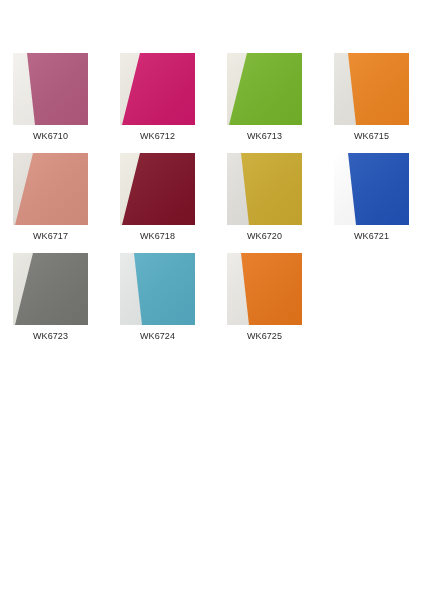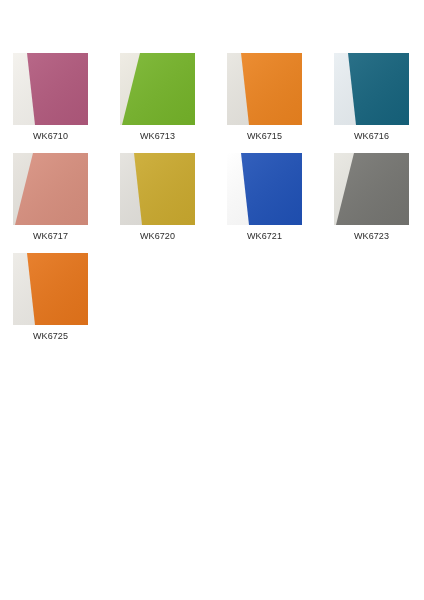--- a/index.html
+++ b/index.html
@@ -82,20 +82,36 @@
                 <stop offset="0%" stop-color="#ffffff" stop-opacity="0.10"></stop>
                 <stop offset="100%" stop-color="#000000" stop-opacity="0.06"></stop>
               </linearGradient>
             </defs>
             <rect x="0" y="0" width="75" height="72" fill="url(#g0)"></rect>
           </svg>
         </div>
         <div class="swatch-label">WK6710</div>
       </div>
       <div class="swatch-cell">
+        <div class="swatch-image" style="background: rgb(238, 235, 228);">
+          <svg viewBox="0 0 75 72" preserveAspectRatio="none">
+            <polygon points="0,0 75,0 75,72 0,72" fill="#eeebe4"></polygon>
+            <polygon points="20,0 75,0 75,72 2,72" fill="#cf186a"></polygon>
+            <defs>
+              <linearGradient id="g2" x1="0" y1="0" x2="1" y2="1">
+                <stop offset="0%" stop-color="#ffffff" stop-opacity="0.10"></stop>
+                <stop offset="100%" stop-color="#000000" stop-opacity="0.06"></stop>
+              </linearGradient>
+            </defs>
+            <rect x="0" y="0" width="75" height="72" fill="url(#g2)"></rect>
+          </svg>
+        </div>
+        <div class="swatch-label">WK6712</div>
+      </div>
+      <div class="swatch-cell">
         <div class="swatch-image" style="background: rgb(237, 234, 225);">
           <svg viewBox="0 0 75 72" preserveAspectRatio="none">
             <polygon points="0,0 75,0 75,72 0,72" fill="#edeae1"></polygon>
             <polygon points="20,0 75,0 75,72 2,72" fill="#76b52a"></polygon>
             <defs>
               <linearGradient id="g3" x1="0" y1="0" x2="1" y2="1">
                 <stop offset="0%" stop-color="#ffffff" stop-opacity="0.10"></stop>
                 <stop offset="100%" stop-color="#000000" stop-opacity="0.06"></stop>
               </linearGradient>
             </defs>
@@ -114,52 +130,52 @@
                 <stop offset="0%" stop-color="#ffffff" stop-opacity="0.10"></stop>
                 <stop offset="100%" stop-color="#000000" stop-opacity="0.06"></stop>
               </linearGradient>
             </defs>
             <rect x="0" y="0" width="75" height="72" fill="url(#g5)"></rect>
           </svg>
         </div>
         <div class="swatch-label">WK6715</div>
       </div>
       <div class="swatch-cell">
-        <div class="swatch-image" style="background: rgb(232, 238, 242);">
-          <svg viewBox="0 0 75 72" preserveAspectRatio="none">
-            <polygon points="0,0 75,0 75,72 0,72" fill="#e8eef2"></polygon>
-            <polygon points="14,0 75,0 75,72 22,72" fill="#16647e"></polygon>
-            <defs>
-              <linearGradient id="g6" x1="0" y1="0" x2="1" y2="1">
-                <stop offset="0%" stop-color="#ffffff" stop-opacity="0.10"></stop>
-                <stop offset="100%" stop-color="#000000" stop-opacity="0.06"></stop>
-              </linearGradient>
-            </defs>
-            <rect x="0" y="0" width="75" height="72" fill="url(#g6)"></rect>
-          </svg>
-        </div>
-        <div class="swatch-label">WK6716</div>
-      </div>
-      <div class="swatch-cell">
         <div class="swatch-image" style="background: rgb(230, 227, 221);">
           <svg viewBox="0 0 75 72" preserveAspectRatio="none">
             <polygon points="0,0 75,0 75,72 0,72" fill="#e6e3dd"></polygon>
             <polygon points="20,0 75,0 75,72 2,72" fill="#d9907f"></polygon>
             <defs>
               <linearGradient id="g7" x1="0" y1="0" x2="1" y2="1">
                 <stop offset="0%" stop-color="#ffffff" stop-opacity="0.10"></stop>
                 <stop offset="100%" stop-color="#000000" stop-opacity="0.06"></stop>
               </linearGradient>
             </defs>
             <rect x="0" y="0" width="75" height="72" fill="url(#g7)"></rect>
           </svg>
         </div>
         <div class="swatch-label">WK6717</div>
       </div>
       <div class="swatch-cell">
+        <div class="swatch-image" style="background: rgb(238, 236, 226);">
+          <svg viewBox="0 0 75 72" preserveAspectRatio="none">
+            <polygon points="0,0 75,0 75,72 0,72" fill="#eeece2"></polygon>
+            <polygon points="20,0 75,0 75,72 2,72" fill="#7e1226"></polygon>
+            <defs>
+              <linearGradient id="g8" x1="0" y1="0" x2="1" y2="1">
+                <stop offset="0%" stop-color="#ffffff" stop-opacity="0.10"></stop>
+                <stop offset="100%" stop-color="#000000" stop-opacity="0.06"></stop>
+              </linearGradient>
+            </defs>
+            <rect x="0" y="0" width="75" height="72" fill="url(#g8)"></rect>
+          </svg>
+        </div>
+        <div class="swatch-label">WK6718</div>
+      </div>
+      <div class="swatch-cell">
         <div class="swatch-image" style="background: rgb(227, 225, 220);">
           <svg viewBox="0 0 75 72" preserveAspectRatio="none">
             <polygon points="0,0 75,0 75,72 0,72" fill="#e3e1dc"></polygon>
             <polygon points="14,0 75,0 75,72 22,72" fill="#ccab2f"></polygon>
             <defs>
               <linearGradient id="g10" x1="0" y1="0" x2="1" y2="1">
                 <stop offset="0%" stop-color="#ffffff" stop-opacity="0.10"></stop>
                 <stop offset="100%" stop-color="#000000" stop-opacity="0.06"></stop>
               </linearGradient>
             </defs>
@@ -194,20 +210,36 @@
                 <stop offset="0%" stop-color="#ffffff" stop-opacity="0.10"></stop>
                 <stop offset="100%" stop-color="#000000" stop-opacity="0.06"></stop>
               </linearGradient>
             </defs>
             <rect x="0" y="0" width="75" height="72" fill="url(#g13)"></rect>
           </svg>
         </div>
         <div class="swatch-label">WK6723</div>
       </div>
       <div class="swatch-cell">
+        <div class="swatch-image" style="background: rgb(229, 233, 232);">
+          <svg viewBox="0 0 75 72" preserveAspectRatio="none">
+            <polygon points="0,0 75,0 75,72 0,72" fill="#e5e9e8"></polygon>
+            <polygon points="14,0 75,0 75,72 22,72" fill="#56adc4"></polygon>
+            <defs>
+              <linearGradient id="g14" x1="0" y1="0" x2="1" y2="1">
+                <stop offset="0%" stop-color="#ffffff" stop-opacity="0.10"></stop>
+                <stop offset="100%" stop-color="#000000" stop-opacity="0.06"></stop>
+              </linearGradient>
+            </defs>
+            <rect x="0" y="0" width="75" height="72" fill="url(#g14)"></rect>
+          </svg>
+        </div>
+        <div class="swatch-label">WK6724</div>
+      </div>
+      <div class="swatch-cell">
         <div class="swatch-image" style="background: rgb(236, 234, 229);">
           <svg viewBox="0 0 75 72" preserveAspectRatio="none">
             <polygon points="0,0 75,0 75,72 0,72" fill="#eceae5"></polygon>
             <polygon points="14,0 75,0 75,72 22,72" fill="#e8761b"></polygon>
             <defs>
               <linearGradient id="g15" x1="0" y1="0" x2="1" y2="1">
                 <stop offset="0%" stop-color="#ffffff" stop-opacity="0.10"></stop>
                 <stop offset="100%" stop-color="#000000" stop-opacity="0.06"></stop>
               </linearGradient>
             </defs>

